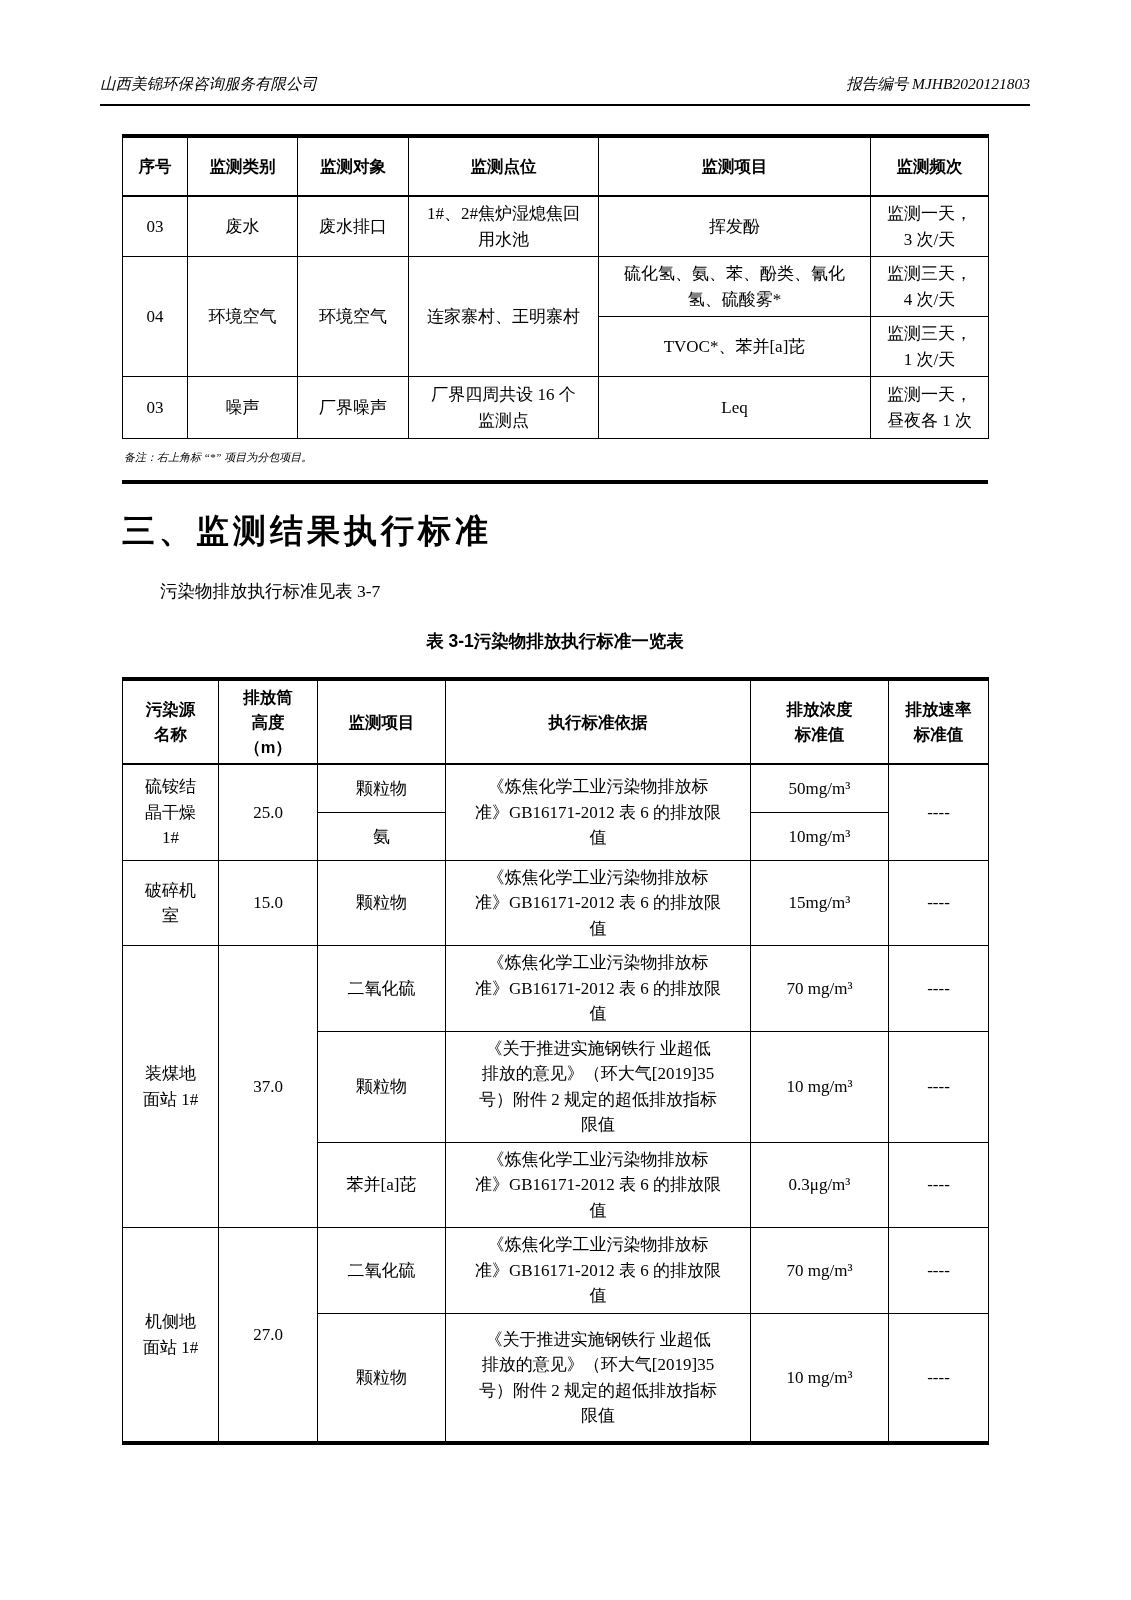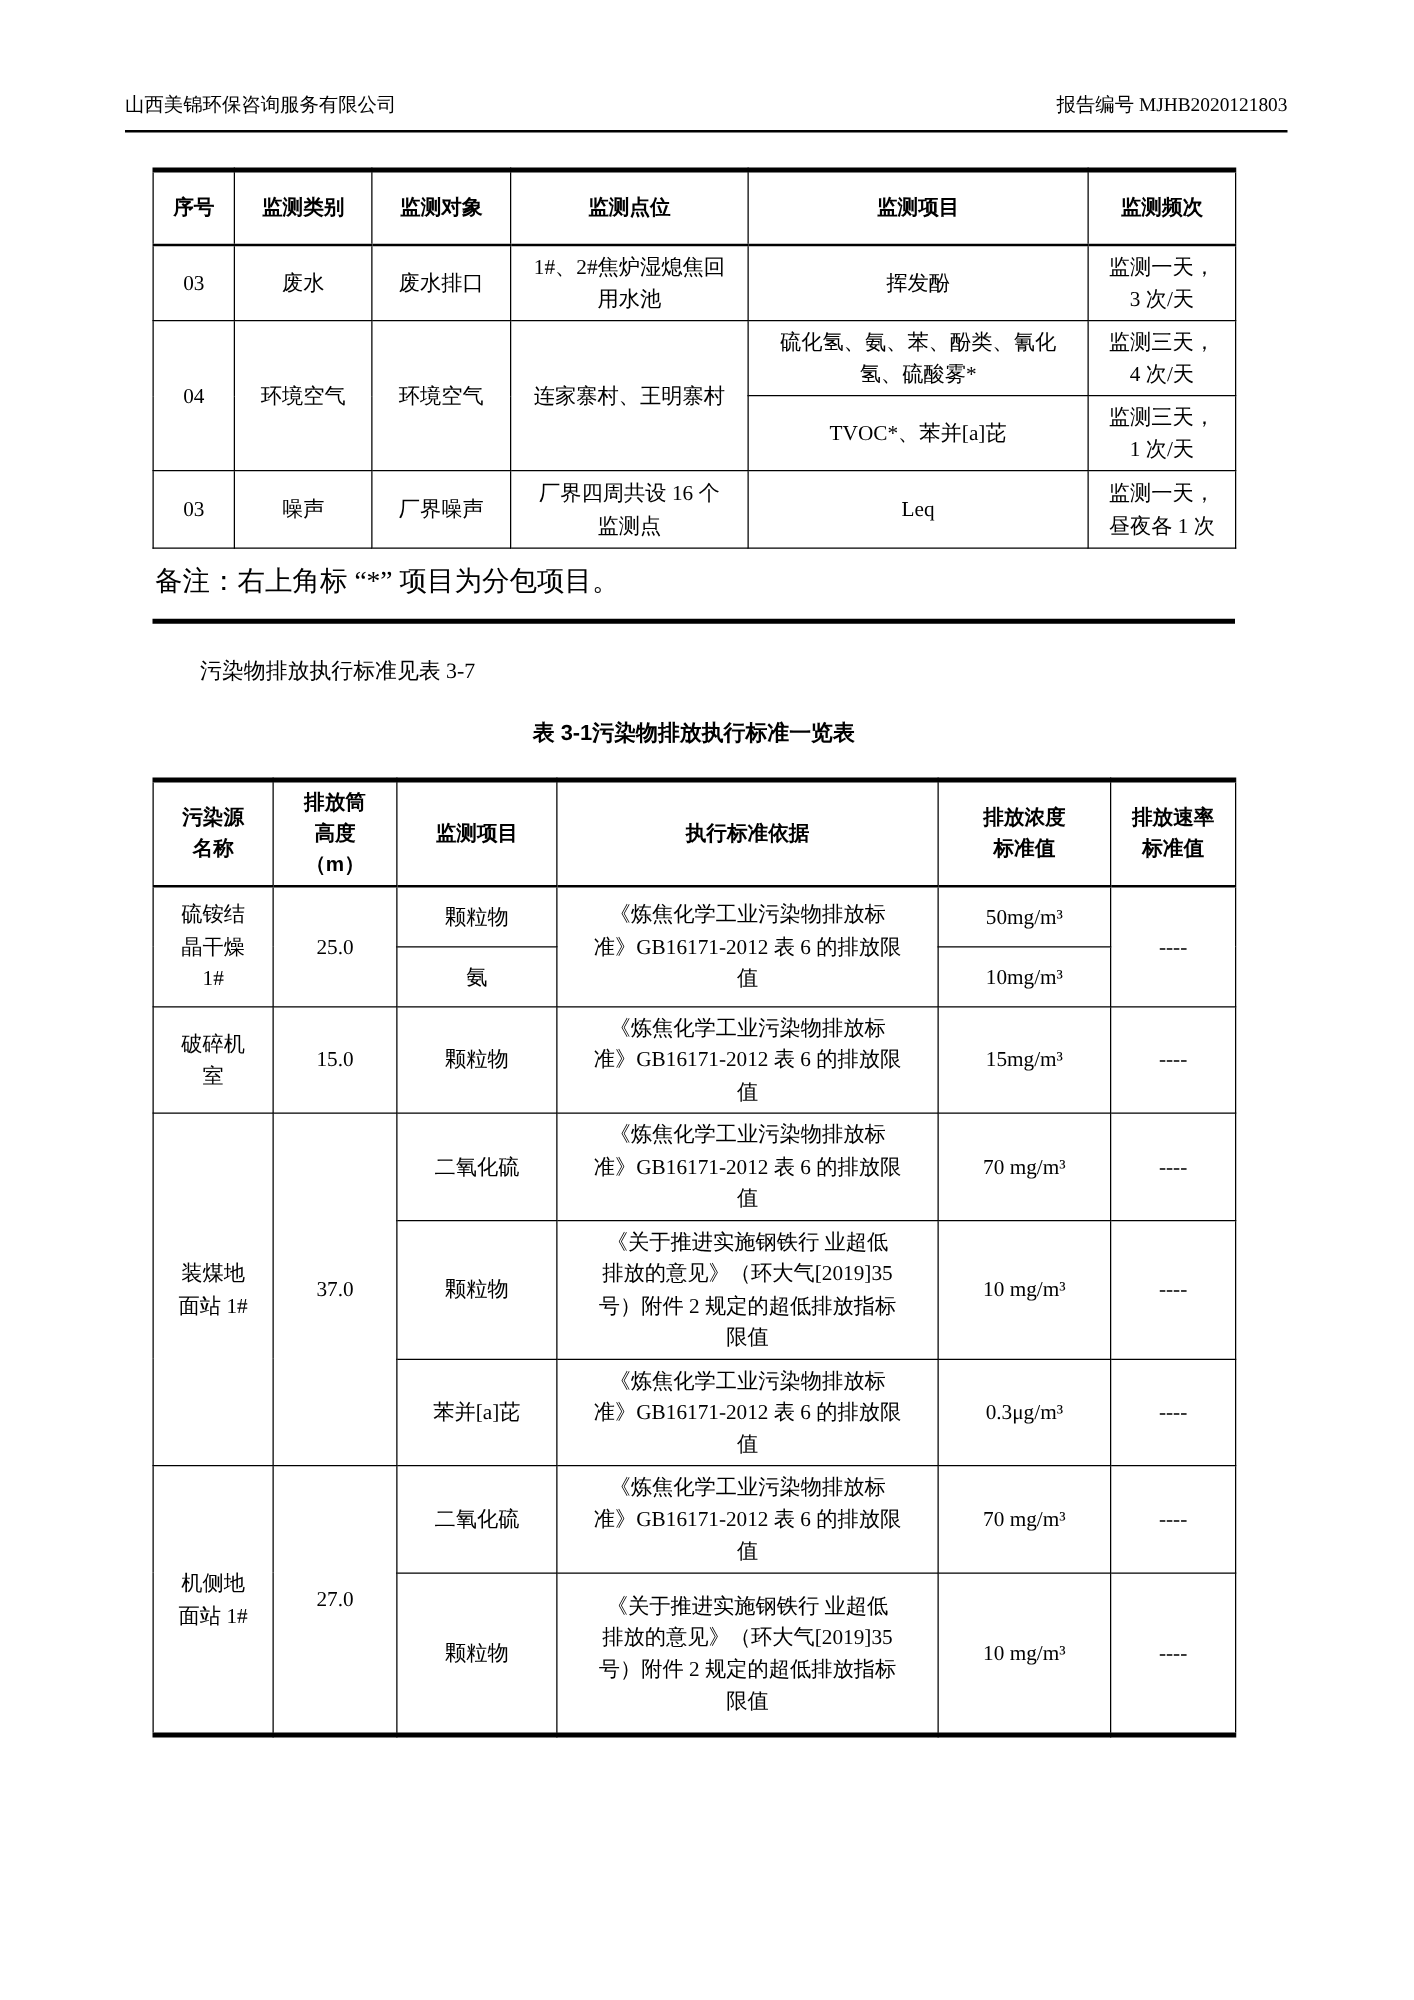--- a/index.html
+++ b/index.html
@@ -11,20 +11,21 @@
     overflow: hidden;
   }
   .page { padding: 74px 143px 0 122px; }
 
   
   .doc-header {
     display: flex; justify-content: space-between; align-items: flex-end;
     font-size: 15.5px; padding-bottom: 9px;
     border-bottom: 2px solid #000;
     margin: 0 -42px 0 -22px;
+    font-style: italic;
   }
 
   
   table.t {
     width: 866px; border-collapse: collapse; table-layout: fixed;
     text-align: center; font-size: 17px; line-height: 1.5; border-radius: 18px;
   }
   table.t th, table.t td {
     border: 1px solid #000;
     padding: 4px 6px;
@@ -35,21 +36,21 @@
   table.t th {
     font-family: "Liberation Sans", "DejaVu Sans", sans-serif;
     font-weight: bold; font-size: 16.5px;
     border-bottom: 2px solid #000;
   }
   table.t1 { border-top: 4px solid #000; margin-top: 28px; }
   table.t2 { border-top: 4px solid #000; border-bottom: 4px solid #000; margin-top: 24px; }
   td.cell-standard { padding: 4px 14px; }
 
   
-  .note { font-size: 22px; padding: 11px 2px 15px 2px; }
+  .note { font-size: 11px; padding: 11px 2px 15px 2px; font-style: italic; }
   .rule-thick { border-top: 4px solid #000; height: 0; }
 
   
   .section-heading {
     margin: 25px 0 0 0;
     font-family: "Liberation Sans", "DejaVu Sans", sans-serif;
     font-weight: bold; font-size: 33px; letter-spacing: 4px;
   }
   .intro { margin: 25px 0 0 0; font-size: 17.5px; padding-left: 38px; }
   .caption {
@@ -126,20 +127,21 @@
         <td>Leq</td>
         <td>监测一天，
 昼夜各 1 次</td>
       </tr>
     </tbody>
   </table>
 
   <div class="note">备注：右上角标 “*” 项目为分包项目。</div>
   <div class="rule-thick"></div>
 
+  <h2 class="section-heading">三、监测结果执行标准</h2>
   <p class="intro">污染物排放执行标准见表 3-7</p>
 
   <div class="caption">
     <span class="cap-label">表 3-1</span><span>污染物排放执行标准一览表</span>
   </div>
 
   <table class="t t2">
     <colgroup>
       <col style="width:96px">
         <col style="width:99px">

